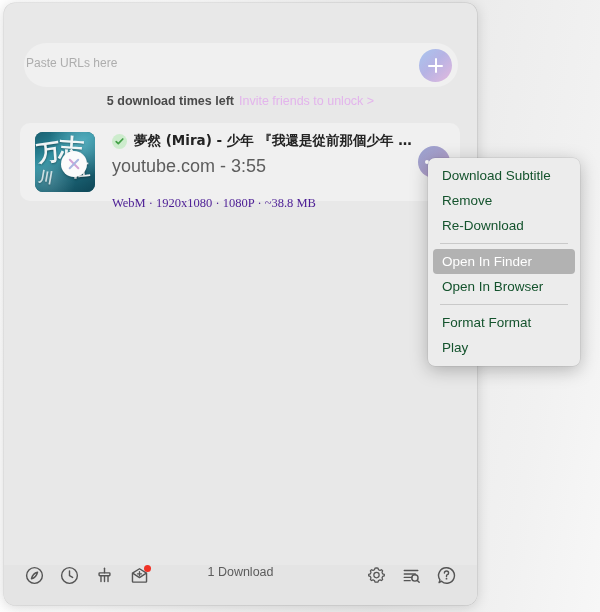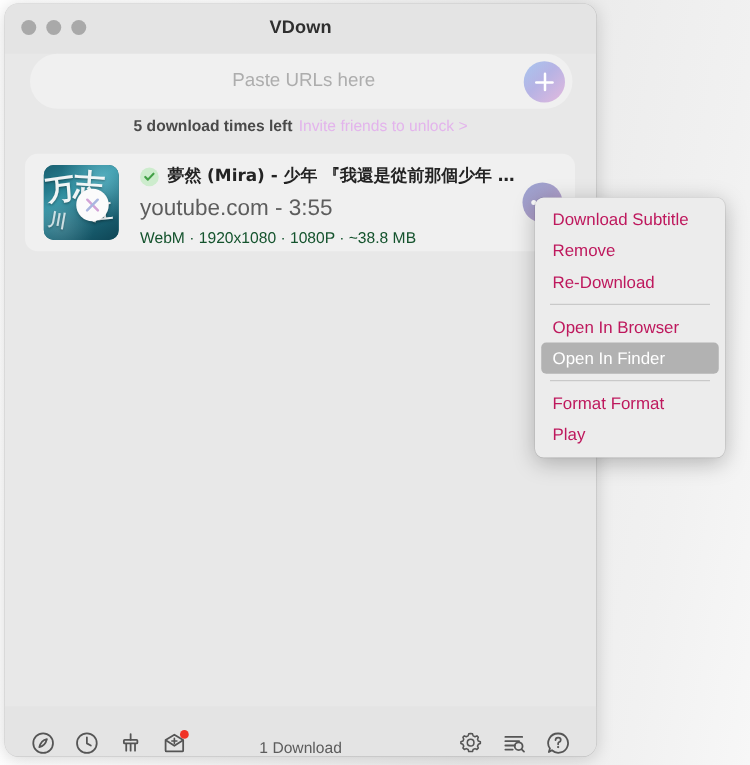--- a/index.html
+++ b/index.html
@@ -77,23 +77,23 @@
     background: #f0f0f0;
     border-radius: 22px;
   }
   #url-input {
     position: absolute;
     left: 0; right: 0;
     top: 12px;
     border: 0;
     background: transparent;
     width: 100%;
-    text-align: center;
+    text-align: left;
     font-family: inherit;
-    font-size: 15px;
+    font-size: 12px;
     color: #15803d;
     outline: none;
   }
   #url-input::placeholder { color: #adadad; }
   #add-btn {
     position: absolute;
     right: 6px;
     top: 6px;
     width: 33px;
     height: 33px;
@@ -227,23 +227,24 @@
     overflow: hidden;
     text-overflow: ellipsis;
     font-family: "DejaVu Sans", "Liberation Sans", sans-serif;
   }
   .item-sub {
     margin-top: 5px;
     font-size: 18px;
     color: #5d5d5d;
   }
   .item-meta {
-    margin-top: 6px;
+    margin-top: 19px;
     font-size: 12.5px;
-    color: #14532d;
+    color: #4c1d95;
+    font-family: Liberation Serif, serif;
   }
 
   #more-btn {
     position: absolute;
     right: 10px;
     top: 23px;
     width: 32px;
     height: 32px;
     border-radius: 50%;
     background: linear-gradient(140deg, #9aa3d1 0%, #a79ec9 48%, #c5a2cd 100%);
@@ -259,21 +260,21 @@
     background: #fff;
   }
 
   
   #bottombar {
     position: absolute;
     left: 0; right: 0; bottom: 0;
     height: 40px;
     background: #e4e4e4;
     display: flex;
-    align-items: flex-end;
+    align-items: flex-start;
   }
   #bb-left  { display: flex; align-items: center; gap: 14px; margin-left: 20px; }
   #bb-right { display: flex; align-items: center; gap: 14px; margin-right: 20px; }
   #bb-center {
     position: absolute;
     left: 0; right: 0;
     text-align: center;
     font-size: 12.5px;
     color: #5c5c5c;
     pointer-events: none;
@@ -303,21 +304,21 @@
     box-shadow: 0 4px 18px rgba(0,0,0,0.26), 0 0 0 0.5px rgba(0,0,0,0.10);
     padding: 5px 0 6px 0;
     z-index: 40;
   }
   .ctx-item {
     height: 25px;
     line-height: 25px;
     margin: 0 5px;
     padding: 0 9px;
     font-size: 13.5px;
-    color: #be185d;
+    color: #14532d;
     border-radius: 4px;
     white-space: nowrap;
     cursor: default;
   }
   .ctx-item.selected {
     background: #b2b2b2;
     color: #ffffff;
   }
   .ctx-sep {
     height: 1px;
@@ -325,28 +326,20 @@
     margin: 5px 12px 5px 12px;
   }
 </style>
 </head>
 <body>
 
 <div id="desktop">
 
   <div id="window">
 
-    <div id="titlebar">
-      <div class="traffic">
-        <div class="light"></div>
-        <div class="light"></div>
-        <div class="light"></div>
-      </div>
-      <div id="win-title">VDown</div>
-    </div>
 
     <div id="urlbar-wrap">
       <div id="urlbar">
         <input id="url-input" type="text" placeholder="Paste URLs here" style="">
         <div id="add-btn">
           <span class="plus"></span>
         </div>
       </div>
     </div>
 
@@ -457,22 +450,22 @@
   </div>
 
   <div id="ctx-menu">
     <div>
       <div class="ctx-item">Download Subtitle</div>
       <div class="ctx-item">Remove</div>
       <div class="ctx-item">Re-Download</div>
     </div>
     <div class="ctx-sep"></div>
     <div>
+      <div class="ctx-item selected">Open In Finder</div>
       <div class="ctx-item">Open In Browser</div>
-      <div class="ctx-item selected">Open In Finder</div>
     </div>
     <div class="ctx-sep"></div>
     <div>
       <div class="ctx-item">Format Format</div>
       <div class="ctx-item">Play</div>
     </div>
   </div>
 
 </div>
 

